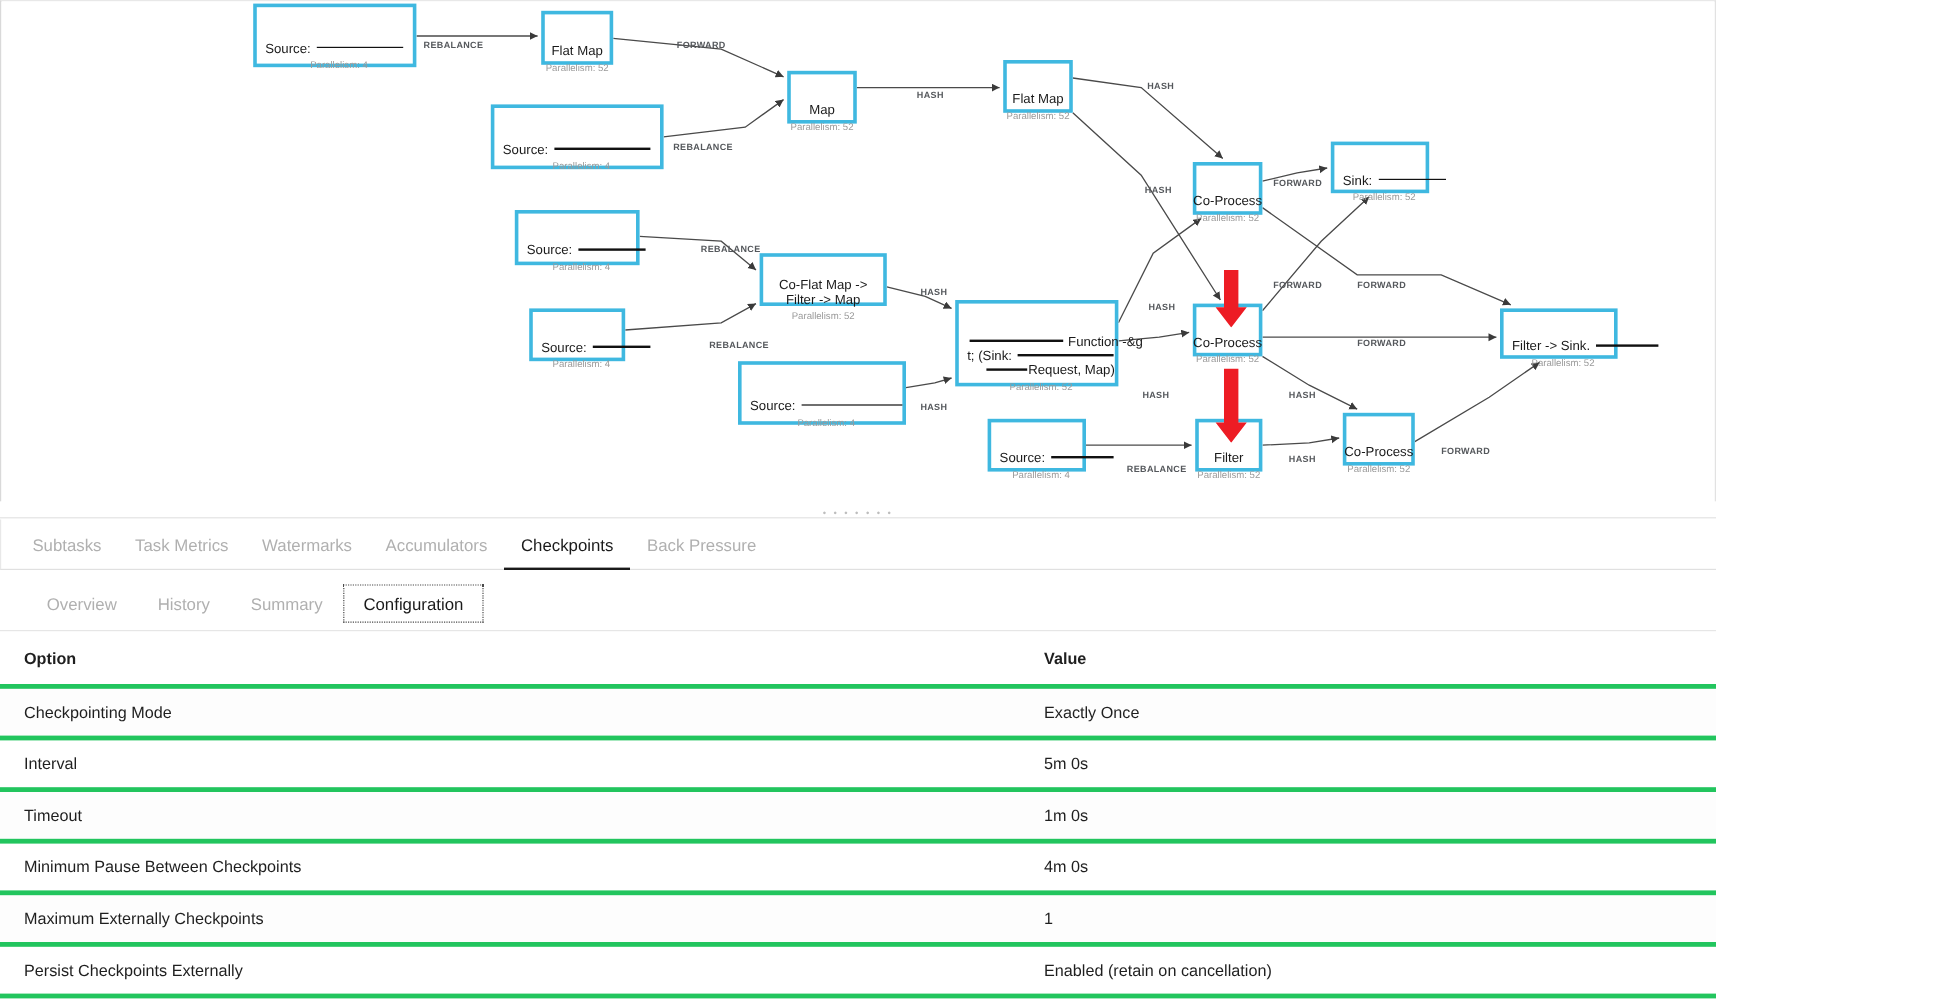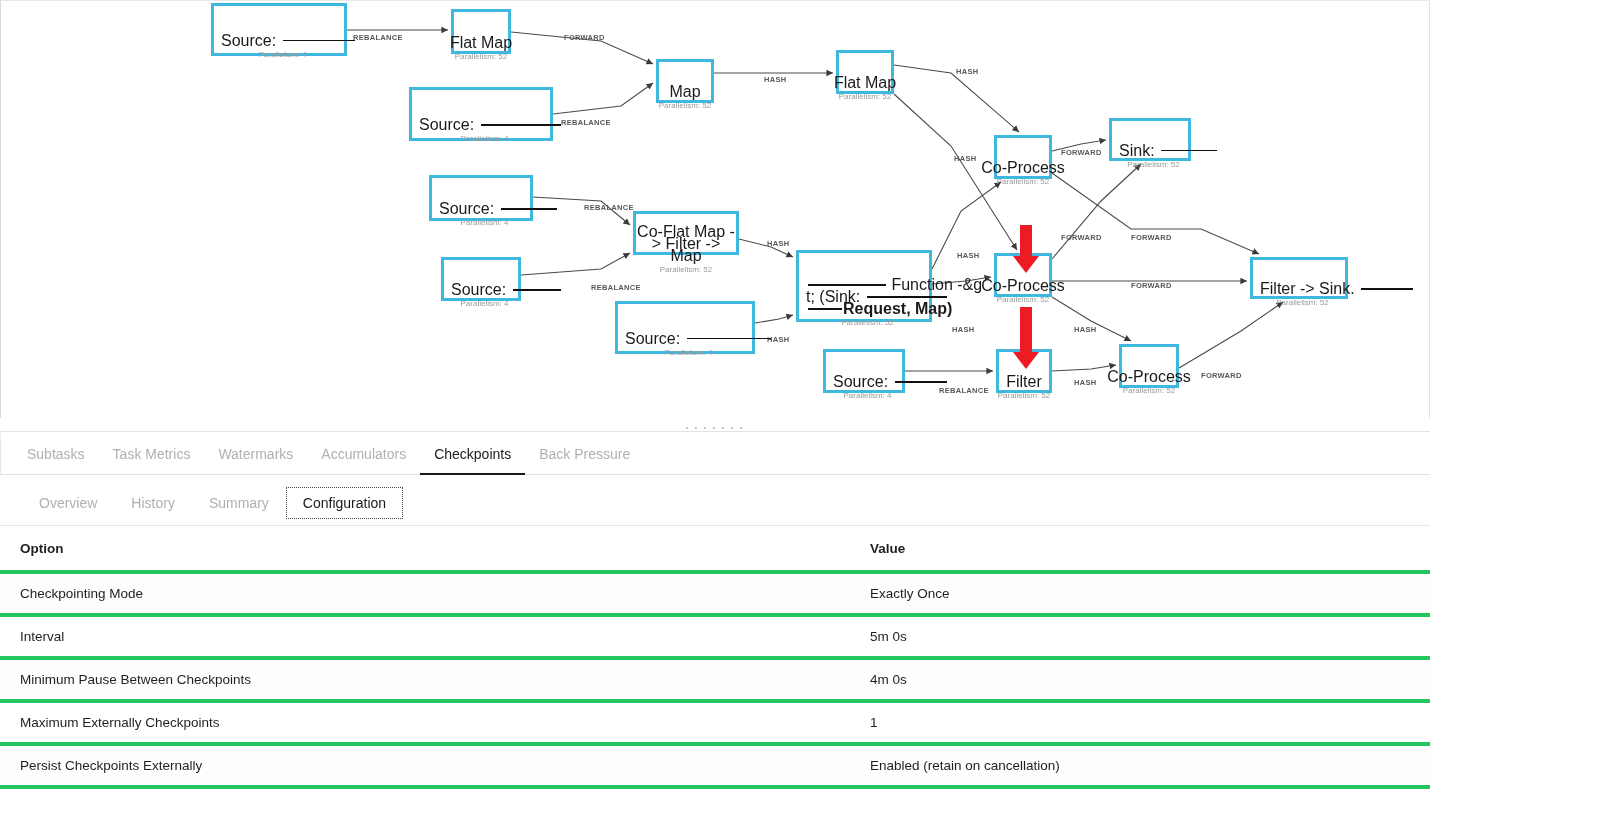--- a/index.html
+++ b/index.html
@@ -29,21 +29,21 @@
     position: absolute;
     background: #ffffff;
     border: 3px solid #3FB8E0;
     display: flex;
     flex-direction: column;
     align-items: center;
     justify-content: center;
     z-index: 5;
   }
   .node .ntitle {
-    font-size: 16px; color: #1a1a1a; line-height: 12px;
+    font-size: 11px; color: #1a1a1a; line-height: 12px;
     text-align: center; white-space: nowrap; margin-top: 34px;
   }
   .node.wrap .ntitle { white-space: normal; }
   .node .npar {
     font-size: 8px; color: #9a9a9a; margin-top: 3px;
     text-align:center; white-space: nowrap;
   }
   .node.srcnode { align-items: flex-start; padding-left: 7px; }
   .node.srcnode .ntitle { text-align:left; width:100%; }
   .node.srcnode .npar { width: 100%; text-align: center; }
@@ -213,21 +213,21 @@
           <div class="npar">Parallelism: 52</div>
         </div>
         <div class="node srcnode" style="left: 614px; top: 300px; width: 140px; height: 53px;">
           <div class="ntitle">Source: <span class="redact" style="width:84px"></span></div>
           <div class="npar">Parallelism: 4</div>
         </div>
         <div class="node srcnode" style="left: 795px; top: 249px; width: 136px; height: 72px;">
           <div class="ntitle">
             <span style="display:block;text-align:right;padding-right:4px;"><span class="redact" style="width:78px"></span> Function -&amp;g</span>
             <span style="display:block;text-align:left;">t; (Sink: <span class="redact" style="width:80px"></span></span>
-            <span style="display:block;text-align:center;font-weight:bold;"><span class="redact" style="width:34px"></span>Request, Map)</span>
+            <span style="display:block;text-align:right;"><span class="redact" style="width:34px"></span>Request, Map)</span>
           </div>
           <div class="npar">Parallelism: 52</div>
         </div>
         <div class="node" style="left: 993px; top: 134px; width: 58px; height: 44px;">
           <div class="ntitle">Co-Process</div>
           <div class="npar">Parallelism: 52</div>
         </div>
         <div class="node srcnode" style="left: 1108px; top: 117px; width: 82px; height: 43px;">
           <div class="ntitle">Sink: <span class="redact" style="width:56px"></span></div>
           <div class="npar">Parallelism: 52</div>
@@ -315,20 +315,24 @@
     <tbody id="config-body">
         <tr>
           <td class="col-opt">Checkpointing Mode</td>
           <td>Exactly Once</td>
         </tr>
         <tr>
           <td class="col-opt">Interval</td>
           <td>5m 0s</td>
         </tr>
         <tr>
+          <td class="col-opt">Timeout</td>
+          <td>1m 0s</td>
+        </tr>
+        <tr>
           <td class="col-opt">Minimum Pause Between Checkpoints</td>
           <td>4m 0s</td>
         </tr>
         <tr>
           <td class="col-opt">Maximum Externally Checkpoints</td>
           <td>1</td>
         </tr>
         <tr>
           <td class="col-opt">Persist Checkpoints Externally</td>
           <td>Enabled (retain on cancellation)</td>

